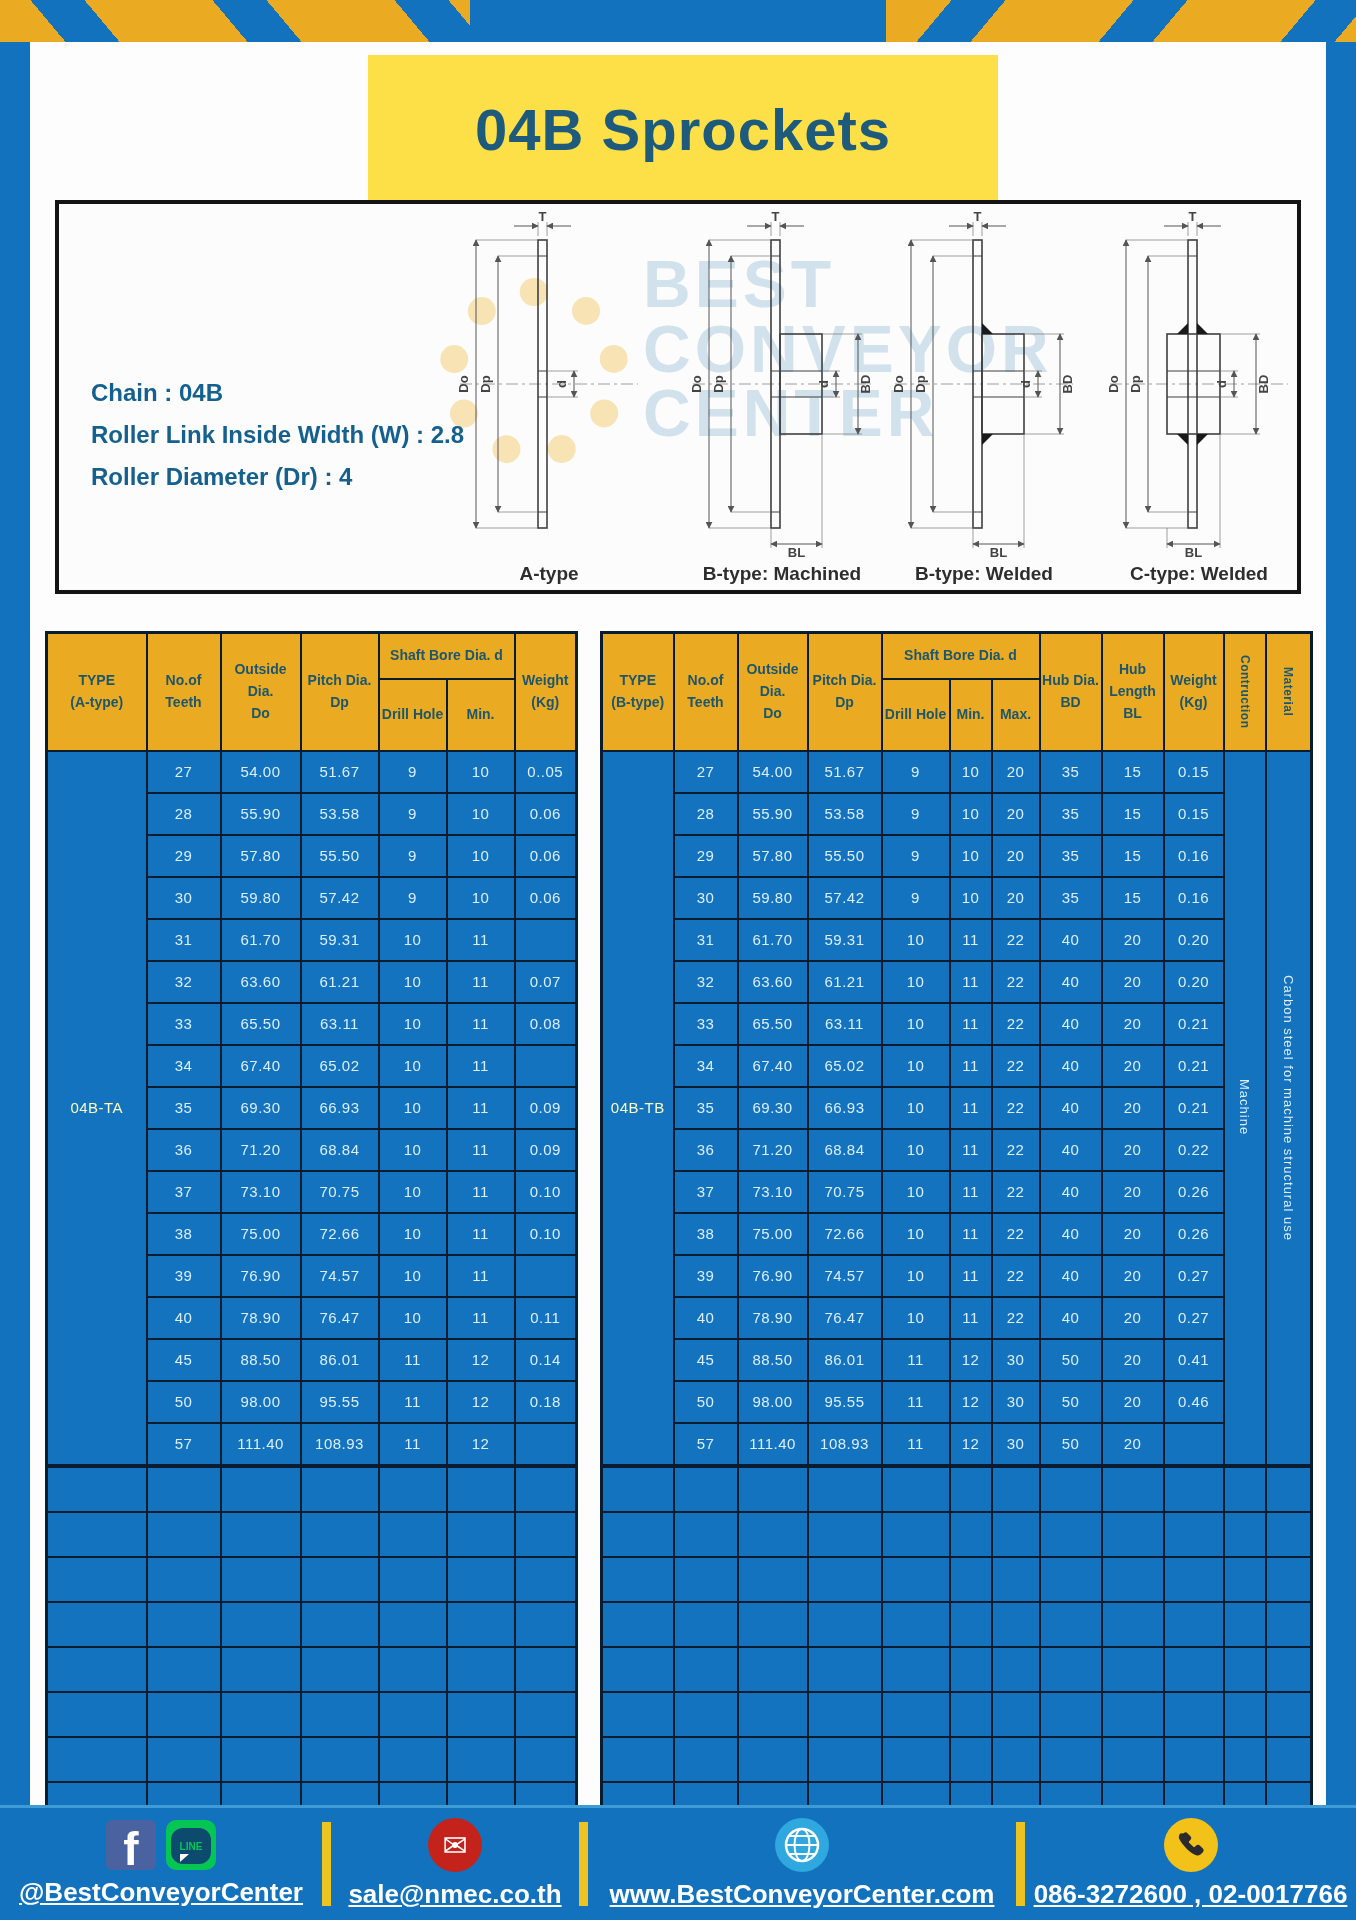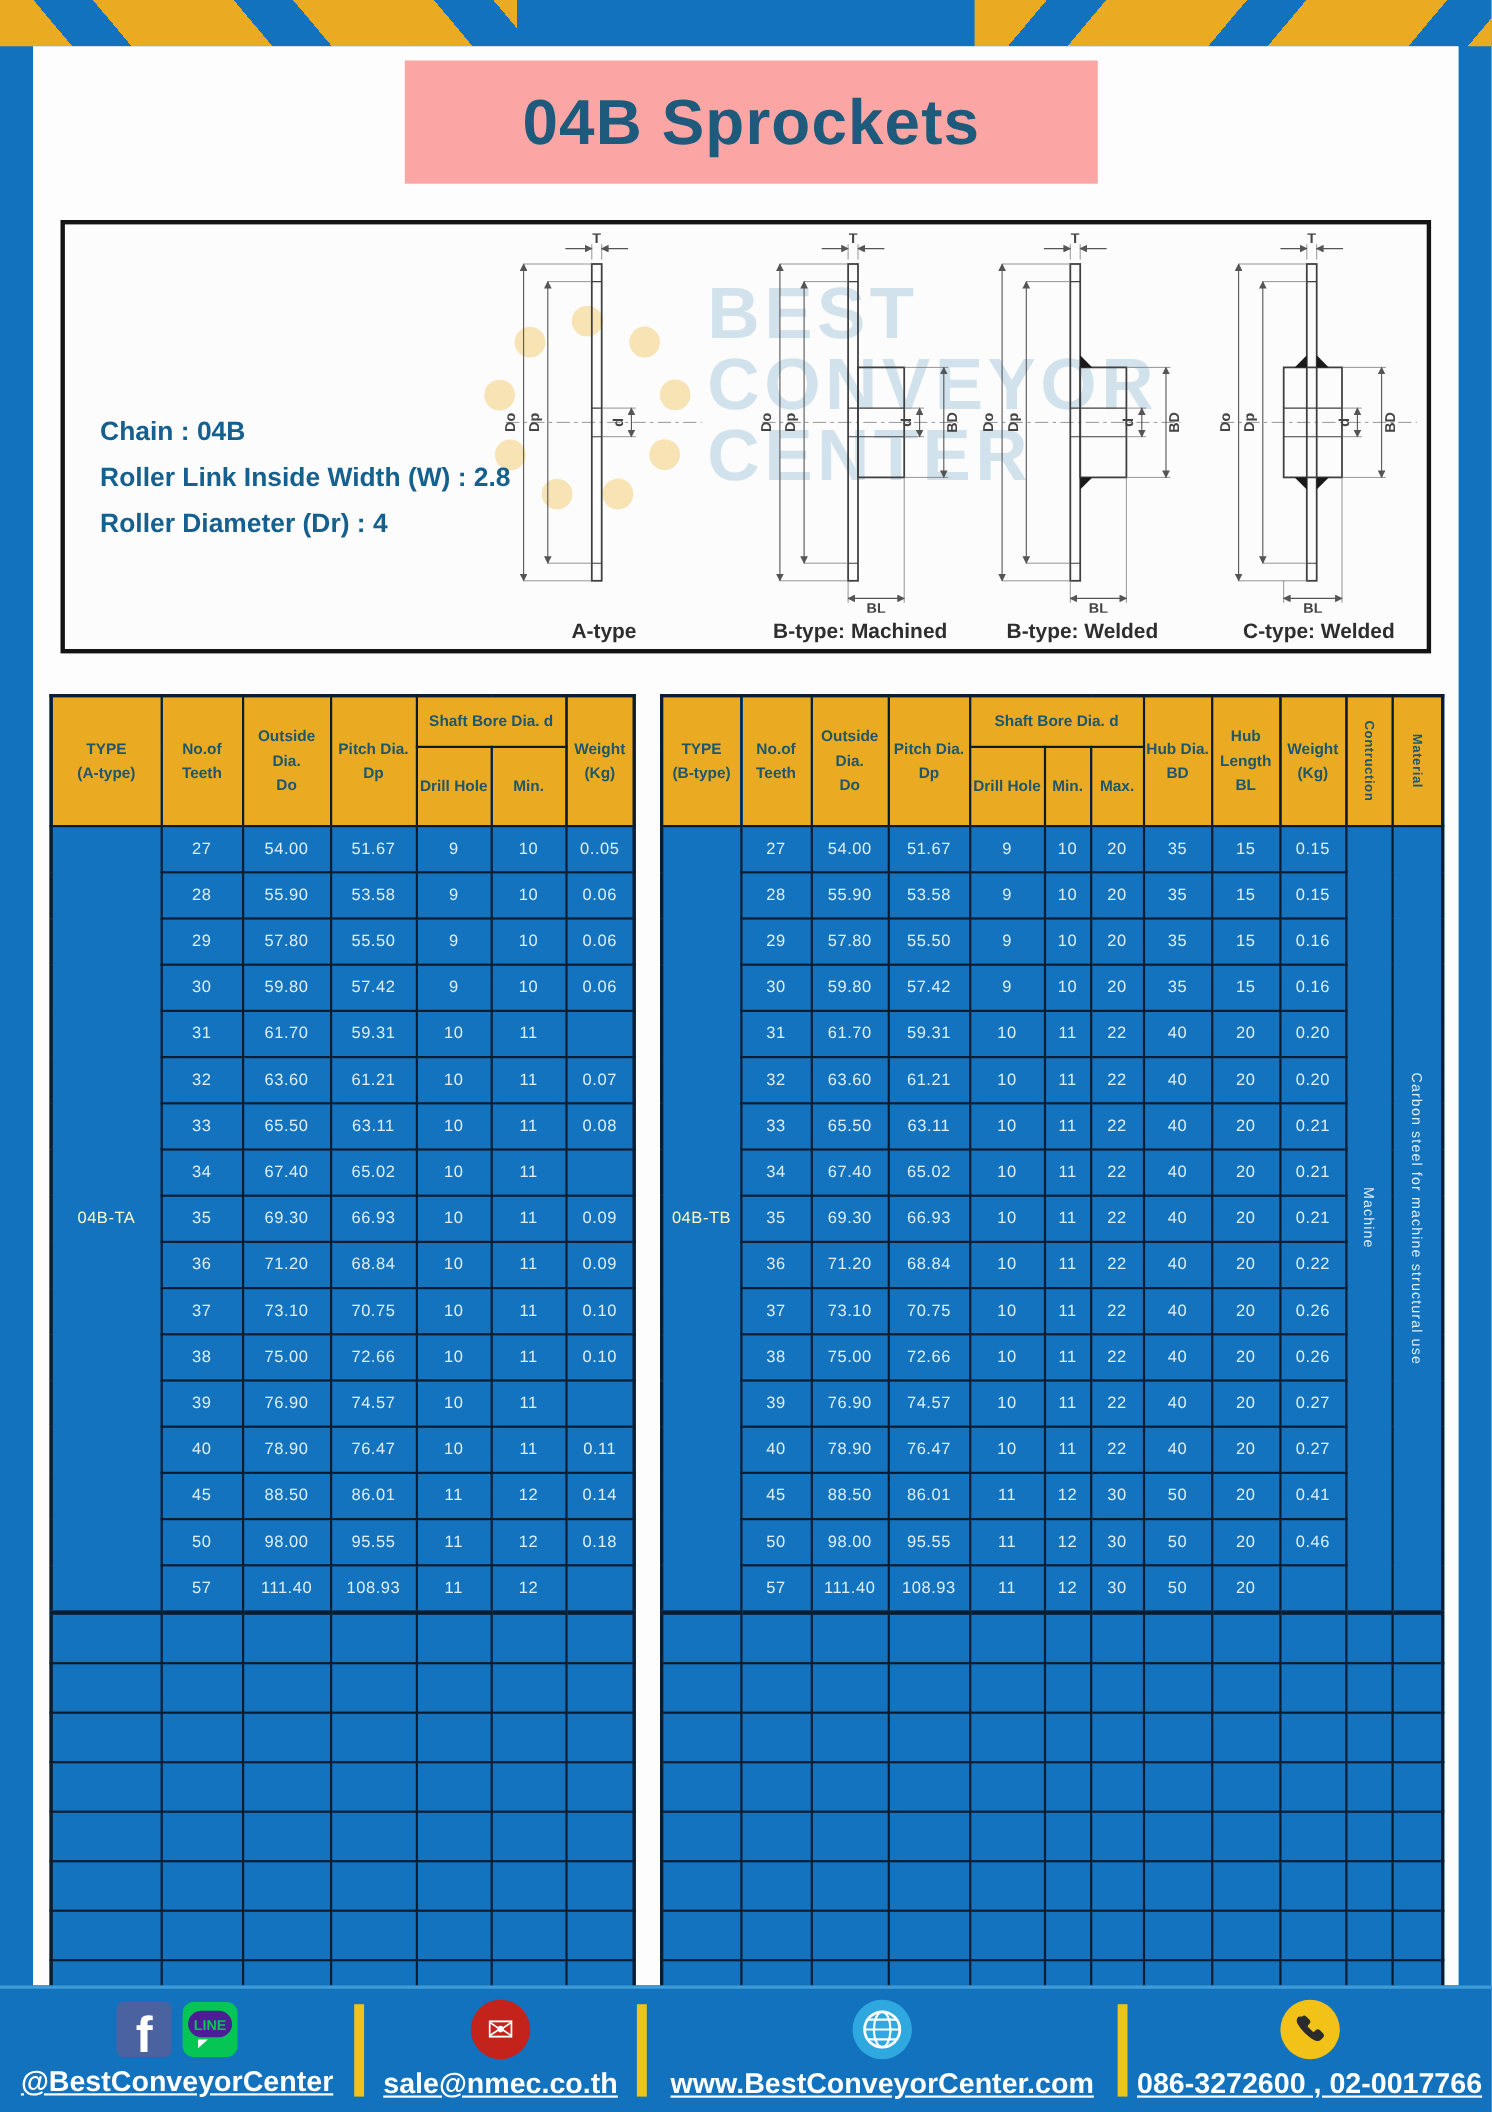--- a/index.html
+++ b/index.html
@@ -9,21 +9,21 @@
   
   .stripe-zone{position:absolute;top:0;height:42px;width:470px;overflow:hidden;}
   .stripe-zone .inner{position:absolute;top:-30px;bottom:-30px;left:-80px;right:-80px;
     background:repeating-linear-gradient(90deg,#EAAB22 0 128px,transparent 128px 182px);}
   .stripe-zone.left{left:0;} .stripe-zone.left .inner{transform:skewX(40deg);}
   .stripe-zone.right{right:0;} .stripe-zone.right .inner{transform:skewX(-40deg);}
 
   
   .content{position:absolute;left:30px;top:42px;width:1296px;height:1763px;background:#FDFDFD;}
 
-  .title-banner{position:absolute;left:338px;top:13px;width:630px;height:112px;background:#fca5a5;
+  .title-banner{position:absolute;left:338px;top:13px;width:630px;height:148px;background:#fde047;
     display:flex;align-items:center;justify-content:center;}
   .title-banner h1{margin:0;font-size:58px;font-weight:800;color:#1E5A7C;letter-spacing:1px;}
 
   
   .diagram-box{position:absolute;left:25px;top:158px;width:1246px;height:394px;
     border:4px solid #141414;box-sizing:border-box;background:#FCFCFC;}
   .specs{position:absolute;left:32px;top:128px;margin-top:40px;}
   .spec-line{font-size:24px;font-weight:700;color:#15608F;line-height:42px;white-space:nowrap;}
 
   .watermark{position:absolute;left:380px;top:14px;display:flex;pointer-events:none;}
@@ -62,22 +62,22 @@
   .footer{position:absolute;left:0;top:1805px;width:1356px;height:115px;background:#1272BD;
     border-top:3px solid #3E9BD6;box-sizing:border-box;display:flex;align-items:stretch;}
   .f-sec{display:flex;flex-direction:column;align-items:center;justify-content:center;gap:7px;}
   .f-sec .icons{display:flex;gap:10px;align-items:center;}
   .f-label{color:#FFFFFF;font-size:26px;font-weight:800;white-space:nowrap;text-decoration:underline;}
   .f-div{width:9px;height:84px;background:#EDC41F;align-self:center;}
   .sec-social{width:322px;} .sec-email{width:248px;} .sec-web{width:428px;} .sec-phone{flex:1;}
   .fb-icon{width:50px;height:50px;background:#4A63A0;border-radius:6px;color:#fff;font-size:46px;font-weight:800;
     display:flex;align-items:flex-end;justify-content:center;line-height:0.9;}
   .line-icon{width:50px;height:50px;background:#05C655;border-radius:10px;position:relative;}
-  .line-bubble{position:absolute;left:5px;right:5px;top:8px;height:24px;background:#4c1d95;border-radius:12px;
-    display:flex;align-items:center;justify-content:center;color:#05C655;font-size:13px;font-weight:800;}
+  .line-bubble{position:absolute;left:5px;right:5px;top:8px;height:36px;background:#0c4a6e;border-radius:12px;
+    display:flex;align-items:center;justify-content:center;color:#05C655;font-size:10px;font-weight:800;}
   .line-tail{position:absolute;left:14px;bottom:8px;width:0;height:0;border-left:9px solid #fff;border-bottom:8px solid transparent;}
   .round-icon{width:54px;height:54px;border-radius:50%;display:flex;align-items:center;justify-content:center;}
   .mail-icon{background:#C3231B;color:#fff;font-size:30px;}
   .globe-icon{background:#2FA8E0;}
   .phone-icon{background:#F2C218;}
 </style>
 </head>
 <body>
 
 <svg width="0" height="0" style="position:absolute">

